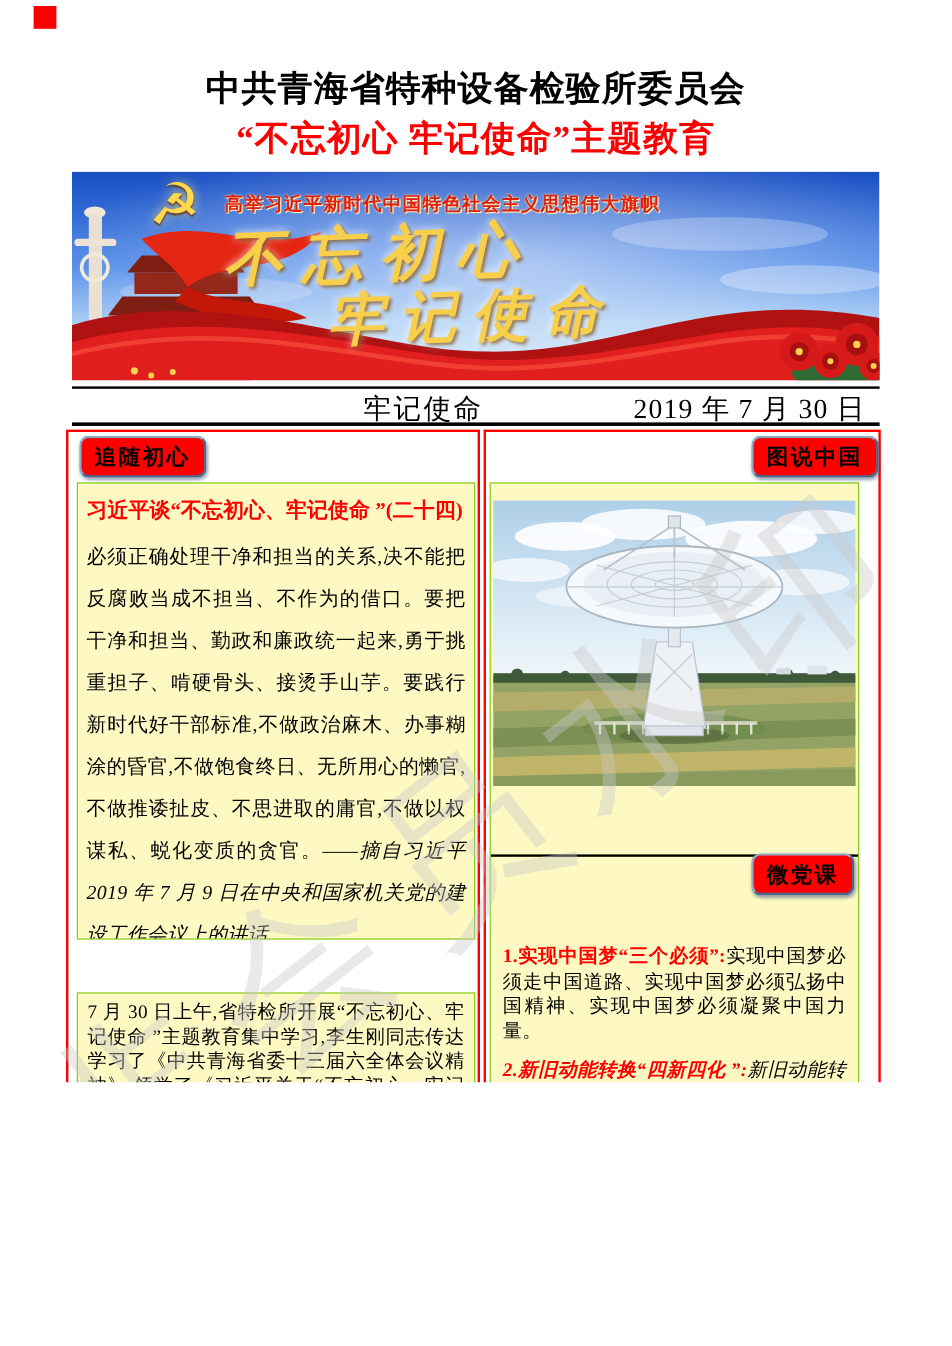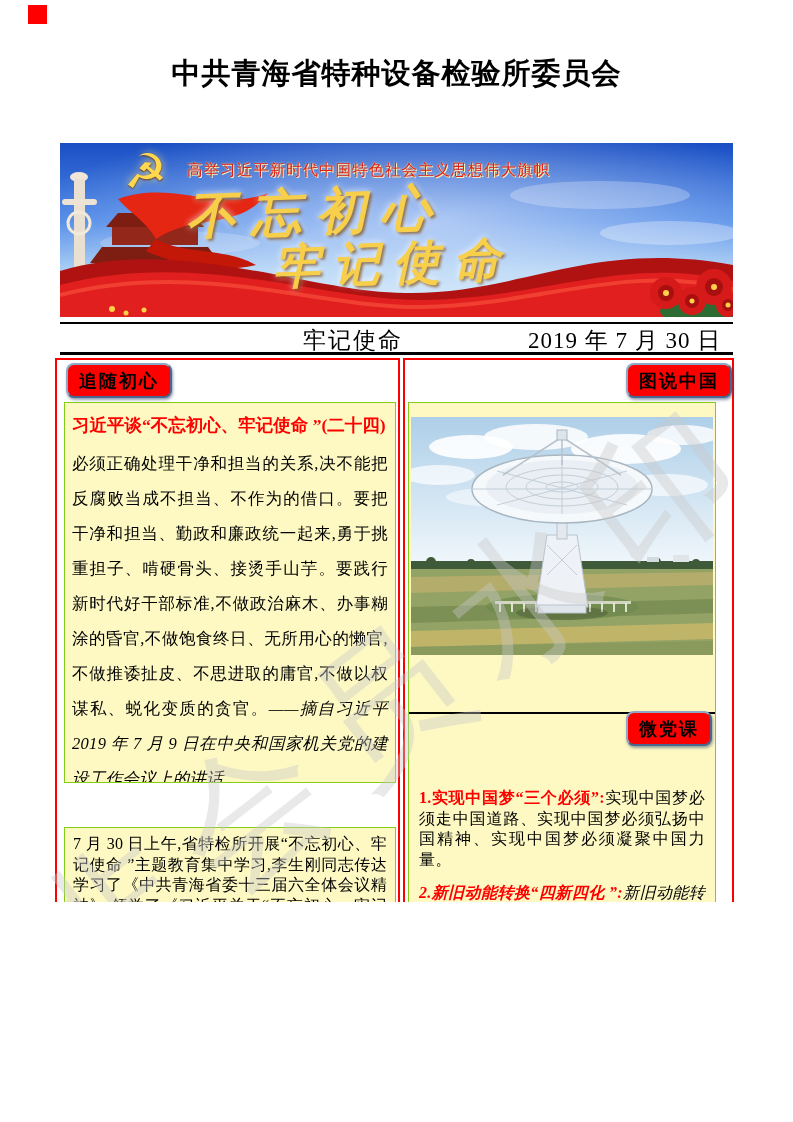--- a/index.html
+++ b/index.html
@@ -14,21 +14,21 @@
   .theme-title { position:absolute; top:96px; left:0; width:100%; text-align:center;
                  font-size:29px; font-weight:bold; color:#fe0000; letter-spacing:1px; }
 
   
   .banner { position:absolute; left:60px; top:143px; width:673px; height:174px; overflow:hidden; }
   .banner svg { position:absolute; left:0; top:0; }
   .banner-emblem { position:absolute; left:64px; top:0px; font-size:48px; color:#ffd84d;
                    text-shadow:0 1px 2px rgba(90,40,0,.85), 0 0 9px rgba(255,230,130,.8); z-index:3;
                    font-family:"DejaVu Sans", sans-serif; }
   .banner-slogan { position:absolute; left:127px; top:17px; z-index:3; white-space:nowrap;
-                   font-size:15.5px; font-weight:normal; color:#e01f14; letter-spacing:1px;
+                   font-size:15.5px; font-weight:bold; color:#e01f14; letter-spacing:1px;
                    font-family:"Liberation Sans", sans-serif;
                    text-shadow:0 0 2px #ffe9a8, 1px 1px 0 #fff3c0; }
   .callig { position:absolute; z-index:3; font-weight:bold; font-style:italic; color:#f7cf4a;
             font-family:"DejaVu Serif", serif; white-space:nowrap;
             text-shadow:2px 2px 3px rgba(110,60,0,.65), 0 0 7px rgba(255,255,255,.85); }
   .callig1 { left:126px; top:36px; font-size:50px; letter-spacing:15px; transform:rotate(-2deg); }
   .callig2 { left:213px; top:89px; font-size:47px; letter-spacing:13px; transform:rotate(-2deg); }
 
   
   .mast-line-top { position:absolute; left:60px; top:322px; width:673px; height:2px; background:#000; }
@@ -78,20 +78,21 @@
                opacity:.40; white-space:nowrap; font-family:"Liberation Sans", sans-serif; }
 </style>
 </head>
 <body>
 
 <div class="page">
 
   <div class="corner-marker"></div>
 
   <div class="org-title">中共青海省特种设备检验所委员会</div>
+  <div class="theme-title">“不忘初心 牢记使命”主题教育</div>
 
   <div class="banner">
     <svg width="673" height="174" viewBox="0 0 673 174">
       <defs>
         <linearGradient id="sky" x1="0" y1="0" x2="0" y2="1">
           <stop offset="0" stop-color="#1a4fc4"></stop>
             <stop offset="0.45" stop-color="#4f8ae8"></stop>
           <stop offset="0.72" stop-color="#a8cdf4"></stop>
             <stop offset="1" stop-color="#e6f3fe"></stop>
         </linearGradient>

